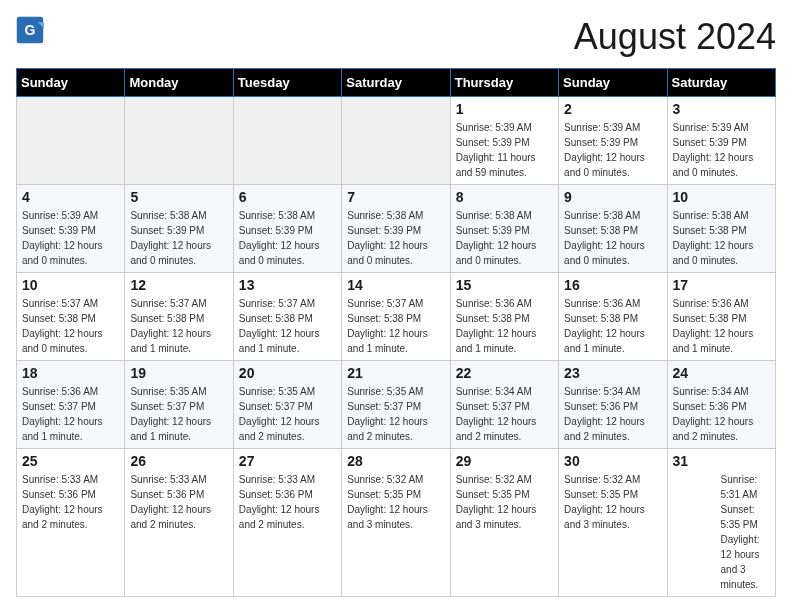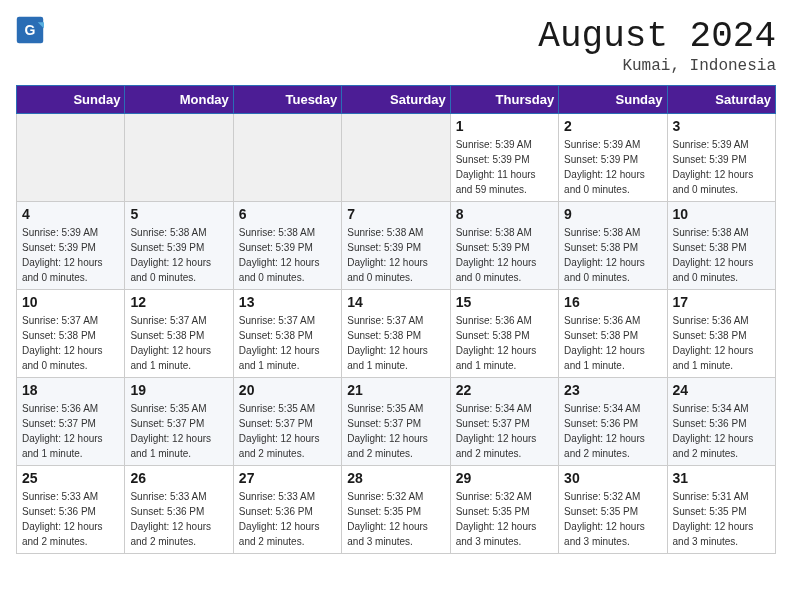--- a/index.html
+++ b/index.html
@@ -29,41 +29,40 @@
     }
     .logo-text span {
       color: #2a6db5;
     }
     .logo-icon {
       width: 28px;
       height: 28px;
     }
     .title-block {
       text-align: right;
-      font-family: Liberation Mono, monospace;
     }
     .month-year {
       font-size: 36px;
       font-weight: normal;
       color: #1a1a1a;
     }
     .location {
       font-size: 16px;
       color: #444;
     }
     table {
       width: 100%;
       border-collapse: collapse;
       font-size: 11px;
     }
     thead tr th {
-      background-color: #4c1d95;
+      background-color: #000000;
       color: #fff;
       padding: 6px 4px;
-      text-align: right;
+      text-align: left;
       font-weight: bold;
       font-size: 13px;
       border: 1px solid #2a6db5;
     }
     tbody tr td {
       border: 1px solid #ccc;
       vertical-align: top;
       padding: 4px 5px;
       min-height: 80px;
       width: 14.28%;
@@ -94,21 +93,20 @@
 <div class="header">
   <div class="logo">
     <svg class="logo-icon" viewBox="0 0 36 36">
       <rect x="1" y="1" width="34" height="34" rx="3" fill="#2a6db5"></rect>
       <text x="18" y="24" text-anchor="middle" fill="white" font-size="18" font-family="Arial" font-weight="bold">G</text>
       <polygon points="28,8 36,8 36,16" fill="#5ab0e0"></polygon>
     </svg>
   </div>
   <div class="title-block">
     <div class="month-year">August 2024</div>
-    <div class="location">Kumai, Indonesia</div>
   </div>
 </div>
 
 <table>
   <thead>
     <tr>
     <th>Sunday</th>
         <th>Monday</th>
         <th>Tuesday</th>
         <th>Saturday</th>
@@ -336,20 +334,20 @@
         </td>
         <td>
           <span class="day-number">30</span>
           <div class="day-info" style="white-space: pre-line;">Sunrise: 5:32 AM
 Sunset: 5:35 PM
 Daylight: 12 hours
 and 3 minutes.</div>
         </td>
         <td>
           <span class="day-number">31</span>
-          <div class="day-info" style="white-space: pre-line;">Sunrise: 5:31 AM
+          <div class="day-info" style="white-space: pre-line; margin-left: 48px;">Sunrise: 5:31 AM
 Sunset: 5:35 PM
 Daylight: 12 hours
 and 3 minutes.</div>
         </td>
       </tr>
     </tbody>
 </table>
 
 </body></html>

